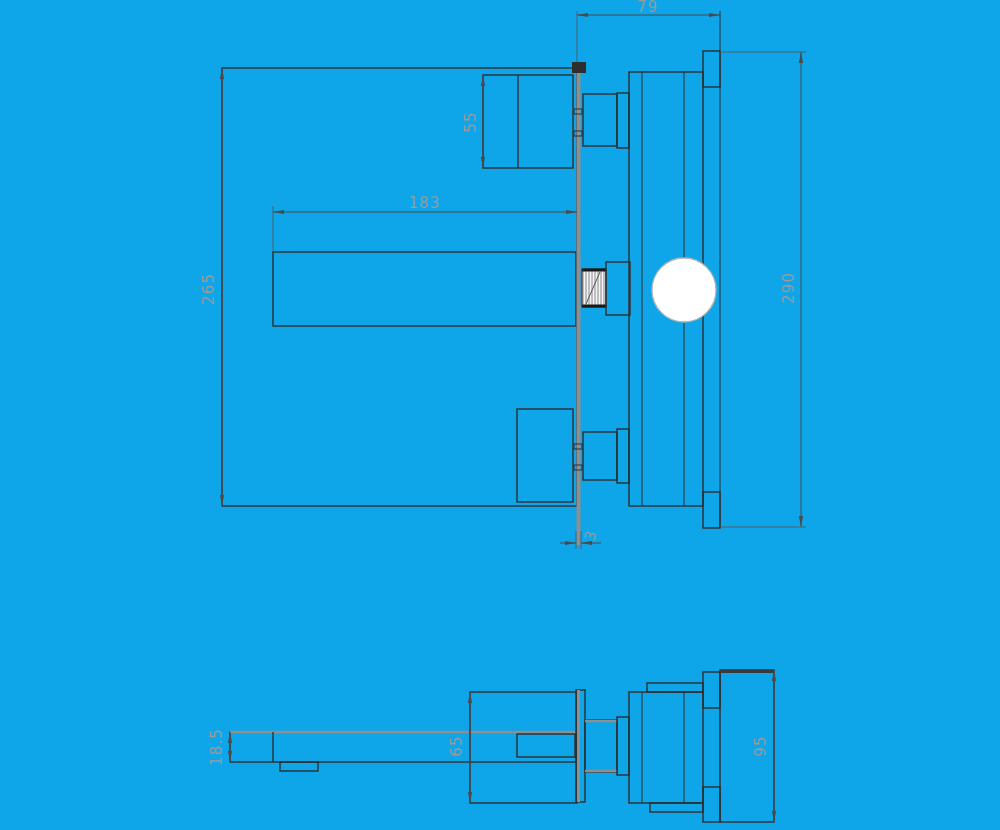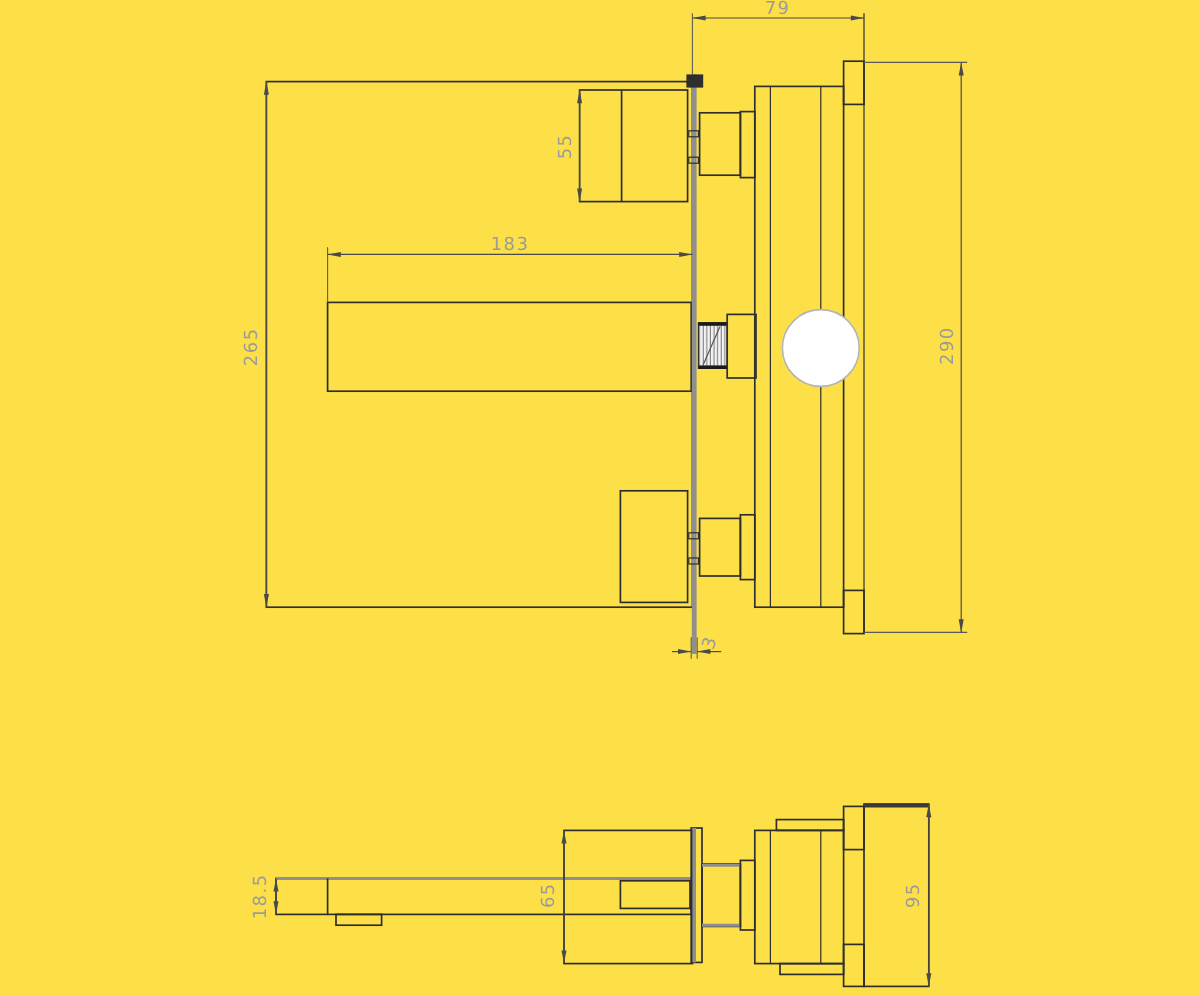--- a/index.html
+++ b/index.html
@@ -1,16 +1,16 @@
 <!DOCTYPE html>
 <html><head>
 <meta charset="utf-8">
 <style>
   html,body{margin:0;padding:0;background:#fff;}
-  .canvas{position:relative;width:1000px;height:830px;background:#fde047;overflow:hidden;}
+  .canvas{position:relative;width:1000px;height:830px;background:#0ea5e9;overflow:hidden;}
   svg{display:block;}
   .ln{stroke:#2e2e2e;stroke-width:1.4;fill:none;}
   .lnthin{stroke:#2e2e2e;stroke-width:1;fill:none;}
   .gray{stroke:#8f8f8f;fill:none;}
   .dim{stroke:#4a4a4a;stroke-width:1;fill:none;}
   .ext{stroke:#5a5a5a;stroke-width:0.9;fill:none;}
   .dimtext{font-family:"DejaVu Sans",sans-serif;font-size:15px;fill:#9b9b9b;letter-spacing:1.2px;}
   .mid{text-anchor:middle;}
 </style>
 </head>

